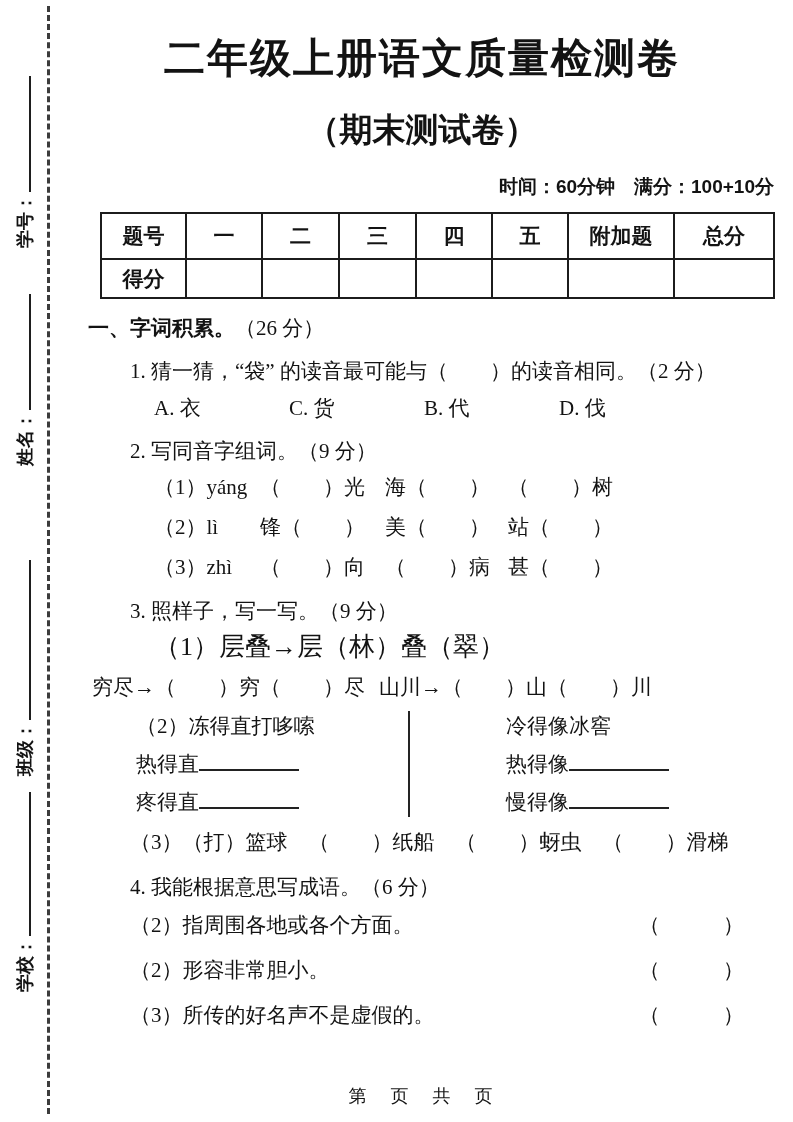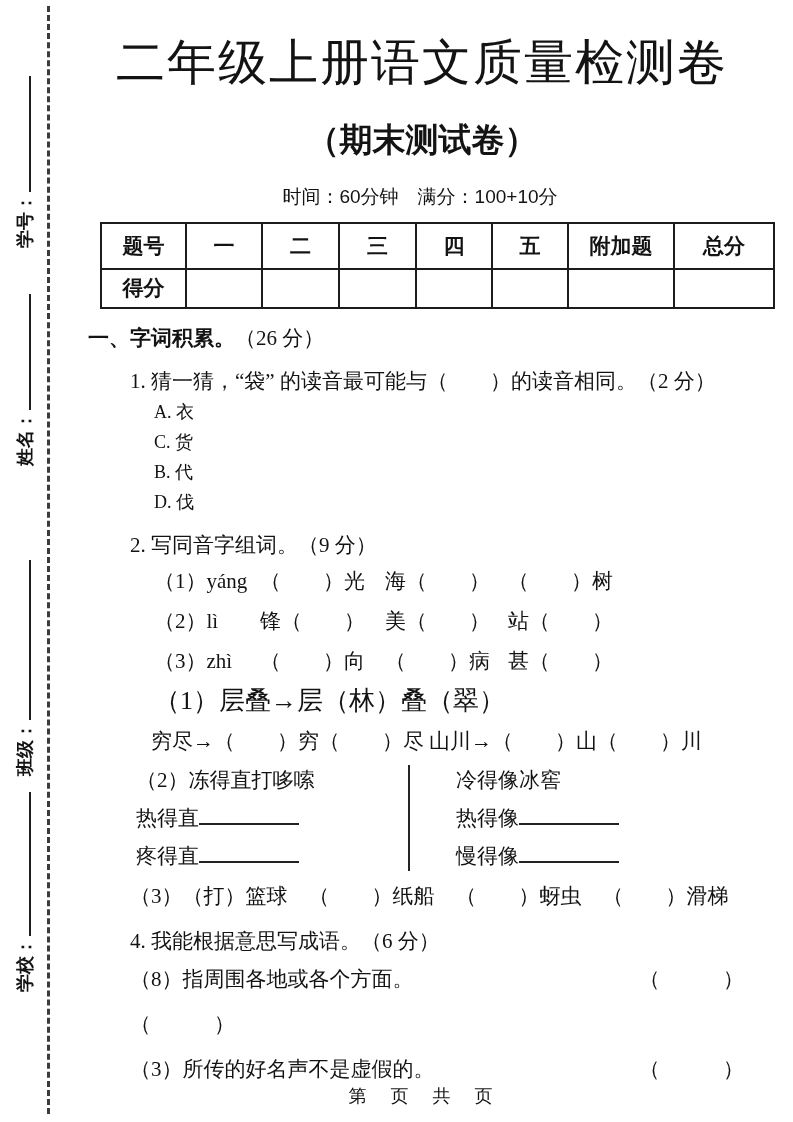--- a/index.html
+++ b/index.html
@@ -12,54 +12,54 @@
   .margin-block{
     position:absolute;left:13px;height:30px;transform-origin:0 0;transform:rotate(-90deg);
     display:flex;align-items:baseline;font-family:"Liberation Sans","DejaVu Sans",sans-serif;
     font-size:18px;font-weight:600;white-space:nowrap;
   }
   .m-line{flex:1 1 auto;height:6px;border-bottom:2px solid #1e1e1e;margin-left:2px;}
   
   .main{position:absolute;left:66px;top:0;width:712px;}
   .title{
     margin:34px 0 0;text-align:center;font-family:"DejaVu Sans","Liberation Sans",sans-serif;
-    font-weight:400;font-size:49px;line-height:1.2;letter-spacing:2px;
+    font-weight:700;font-size:41px;line-height:1.2;letter-spacing:2px;
   }
   .subtitle{
     margin:26px 0 0;text-align:center;font-family:"DejaVu Sans","Liberation Sans",sans-serif;
     font-weight:900;font-size:33px;line-height:1.25;
   }
   .info{
-    margin-top:24px;text-align:center;padding-right:4px;
-    font-family:"Liberation Sans","DejaVu Sans",sans-serif;font-weight:400;font-size:19px;line-height:1.35;
+    margin-top:24px;text-align:right;padding-right:4px;
+    font-family:"Liberation Sans","DejaVu Sans",sans-serif;font-weight:700;font-size:19px;line-height:1.35;
   }
   table.score{border-collapse:collapse;margin:12px 0 0 34px;table-layout:fixed;}
   .score th,.score td{
     border:2px solid #1c1c1c;padding:0;text-align:center;
     font-family:"Liberation Sans","DejaVu Sans",sans-serif;font-size:21px;font-weight:700;margin-top:28px;
   }
   .score th{height:44px;}
   .score td{height:37px;}
   .sec-heading{margin:14px 0 0 22px;font-size:21px;line-height:30px;}
   .sec-title{font-family:"DejaVu Sans","Liberation Sans",sans-serif;font-weight:700;text-align:right;}
   .sec-score{font-weight:400;}
   .q-label{margin:12px 0 0 64px;font-size:21px;line-height:32px;}
-  .options{display:flex;margin:0 0 0 88px;font-size:18px;line-height:30px;flex-direction:column;}
+  .options{display:flex;margin:6px 0 0 88px;font-size:21px;line-height:30px;}
   .options .opt{width:135px;}
   .q2-row{display:flex;margin-left:88px;font-size:21px;line-height:40px;}
   .q2-num{width:106px;}
   .q2-c1{width:125px;}
   .q2-c2{width:123px;}
   .q3-line{margin-left:88px;font-size:26px;line-height:40px;}
-  .q3-pair{display:flex;margin-left:85px;font-size:21px;line-height:40px;}
+  .q3-pair{display:flex;margin-left:26px;font-size:21px;line-height:40px;gap:9px;}
   .q3-pair .pair-left{width:278px;}
   .q3p2{display:flex;margin-left:70px;font-size:21px;}
   .q3p2-left{width:272px;}
   .q3p2-divider{width:0;border-left:2px solid #242424;margin:4px 0;}
-  .q3p2-right{padding-left:46px;}
+  .q3p2-right{padding-left:96px;}
   .q3p2 .row{line-height:38px;white-space:nowrap;}
   .blank-line{display:inline-block;width:100px;height:5px;border-bottom:2px solid #222;}
   .q3-p3{margin-left:64px;font-size:21px;line-height:42px;}
   .q4-item{display:flex;justify-content:space-between;width:614px;margin-left:64px;font-size:21px;line-height:45px;}
   .footer{
     position:absolute;left:66px;top:1084px;width:712px;text-align:center;
     font-family:"Liberation Sans","DejaVu Sans",sans-serif;font-size:18px;font-weight:500;letter-spacing:3px;
   }
 </style>
 </head>
@@ -150,20 +150,21 @@
     <span class="q2-c2">美（　　）</span>
     <span>站（　　）</span>
   </div>
   <div class="q2-row">
     <span class="q2-num">（3）zhì</span>
     <span class="q2-c1">（　　）向</span>
     <span class="q2-c2">（　　）病</span>
     <span>甚（　　）</span>
   </div>
 
+  <div class="q-label" style="margin-top:8px;">3. 照样子，写一写。（9 分）</div>
   <div class="q3-line">（1）层叠→层（林）叠（翠）</div>
   <div class="q3-pair">
     <span class="pair-left">穷尽→（　　）穷（　　）尽</span>
     <span>山川→（　　）山（　　）川</span>
   </div>
   <div class="q3p2">
     <div class="q3p2-left">
       <div class="row">（2）冻得直打哆嗦</div>
       <div class="row"><span>热得直</span><span class="blank-line"></span></div>
       <div class="row"><span>疼得直</span><span class="blank-line"></span></div>
@@ -172,24 +173,25 @@
     <div class="q3p2-right">
       <div class="row">冷得像冰窖</div>
       <div class="row"><span>热得像</span><span class="blank-line"></span></div>
       <div class="row"><span>慢得像</span><span class="blank-line"></span></div>
     </div>
   </div>
   <div class="q3-p3">（3）（打）篮球　（　　）纸船　（　　）蚜虫　（　　）滑梯</div>
 
   <div class="q-label" style="margin-top:8px;">4. 我能根据意思写成语。（6 分）</div>
   <div class="q4-item">
-    <span>（8）指周围各地或各个方面。</span>
+    <span>（2）指周围各地或各个方面。</span>
     <span>（　　　）</span>
   </div>
   <div class="q4-item">
+    <span>（2）形容非常胆小。</span>
     <span>（　　　）</span>
   </div>
   <div class="q4-item">
     <span>（3）所传的好名声不是虚假的。</span>
     <span>（　　　）</span>
   </div>
 
 </div>
 
 <div class="footer">第　页　共　页</div>

